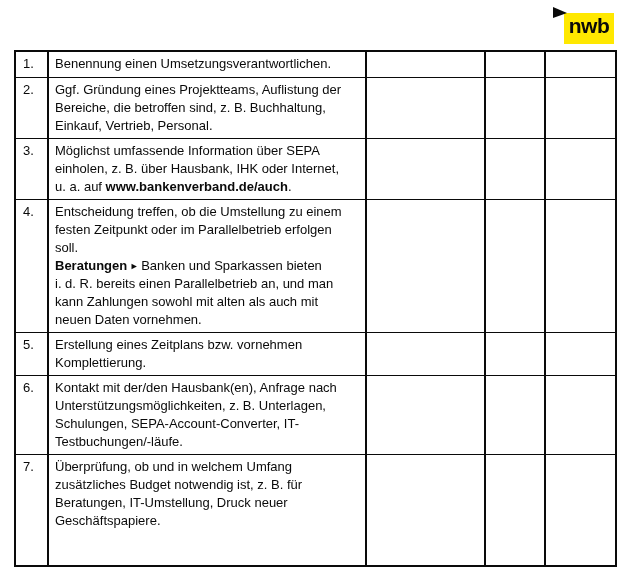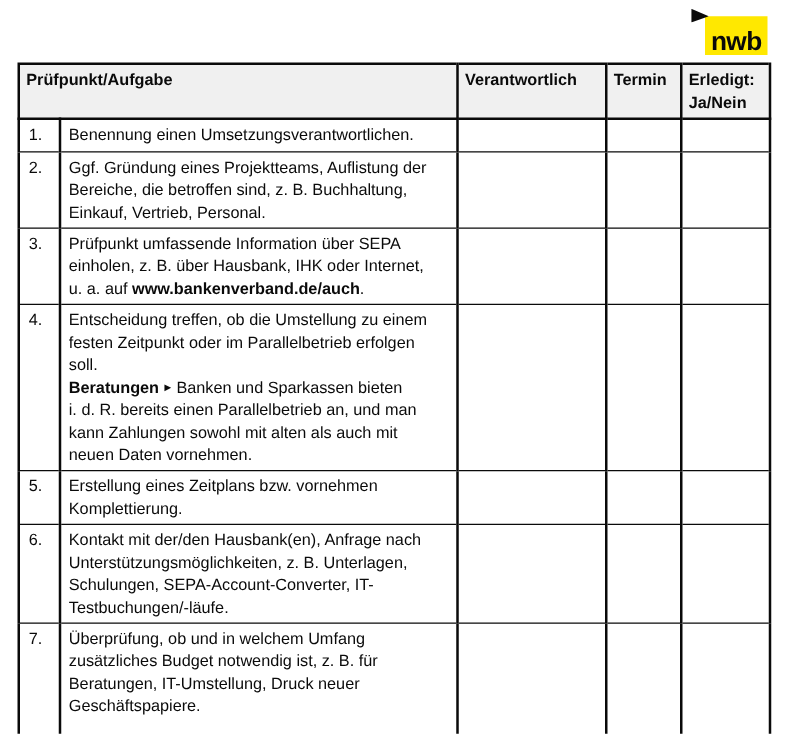--- a/index.html
+++ b/index.html
@@ -21,21 +21,21 @@
 
   
   .logo {
     position: absolute;
     left: 564px;
     top: 13px;
     width: 50px;
     height: 31px;
     background: #ffe800;
     display: flex;
-    align-items: flex-end;
+    align-items: flex-start;
     justify-content: center;
   }
   .logo .wordmark {
     font-weight: bold;
     font-size: 21px;
     line-height: 21px;
     letter-spacing: -0.5px;
     color: #0a0a0a;
     padding-top: 2px;
   }
@@ -119,27 +119,20 @@
 
   <table class="checklist">
     <colgroup>
       <col class="c-num">
         <col class="c-task">
         <col class="c-resp">
         <col class="c-term">
         <col class="c-done">
     </colgroup>
     <tbody>
-    <tr class="header-row">
-      <th colspan="2">Prüfpunkt/Aufgabe</th>
-      <th>Verantwortlich</th>
-      <th>Termin</th>
-      <th>Erledigt:
-Ja/Nein</th>
-    </tr>
 
     <tr style="height:26px">
       <td class="num">1.</td>
       <td class="task"><span>Benennung einen Umsetzungsverantwortlichen.</span></td>
       <td class="blank"></td>
       <td class="blank"></td>
       <td class="blank"></td>
     </tr>
 
     <tr style="height:55px">
@@ -147,21 +140,21 @@
       <td class="task"><span>Ggf. Gründung eines Projektteams, Auflistung der
 Bereiche, die betroffen sind, z. B. Buchhaltung,
 Einkauf, Vertrieb, Personal.</span></td>
       <td class="blank"></td>
       <td class="blank"></td>
       <td class="blank"></td>
     </tr>
 
     <tr style="height:58px">
       <td class="num">3.</td>
-      <td class="task"><span>Prüfpunkt umfassende Information über SEPA
+      <td class="task"><span>Möglichst umfassende Information über SEPA
 einholen, z. B. über Hausbank, IHK oder Internet,
 u. a. auf </span><span class="b">www.bankenverband.de/auch</span><span>.</span></td>
       <td class="blank"></td>
       <td class="blank"></td>
       <td class="blank"></td>
     </tr>
 
     <tr style="height:126px">
       <td class="num">4.</td>
       <td class="task"><span>Entscheidung treffen, ob die Umstellung zu einem

